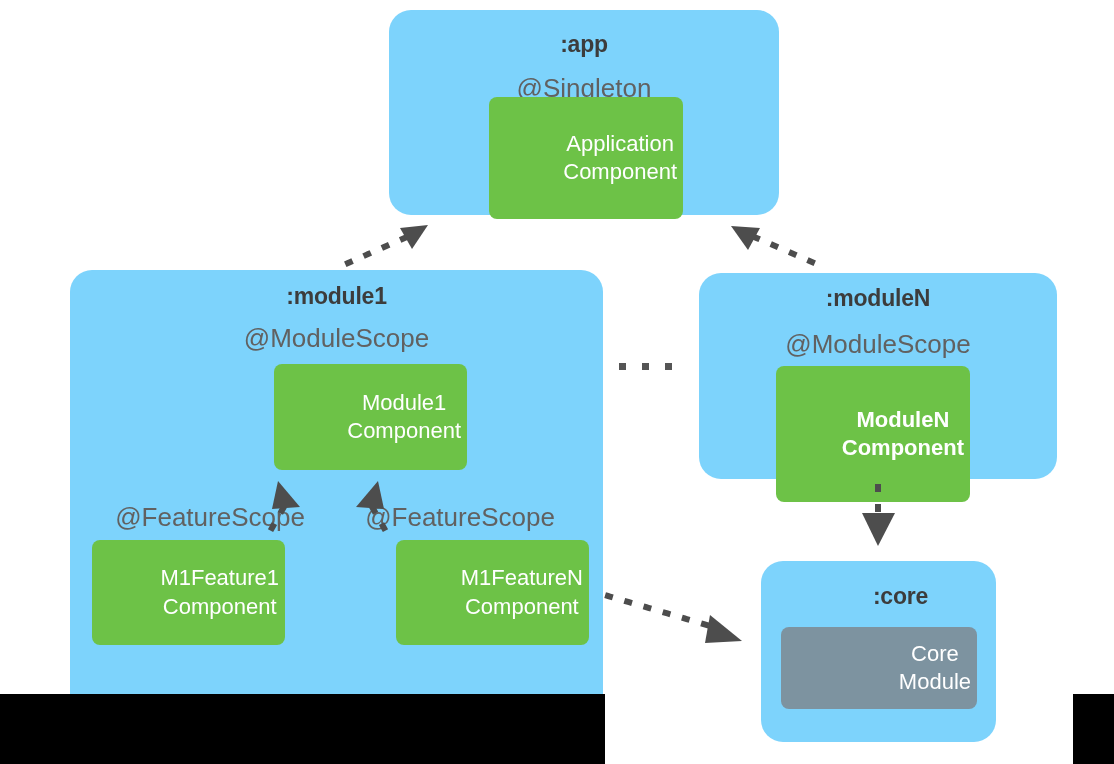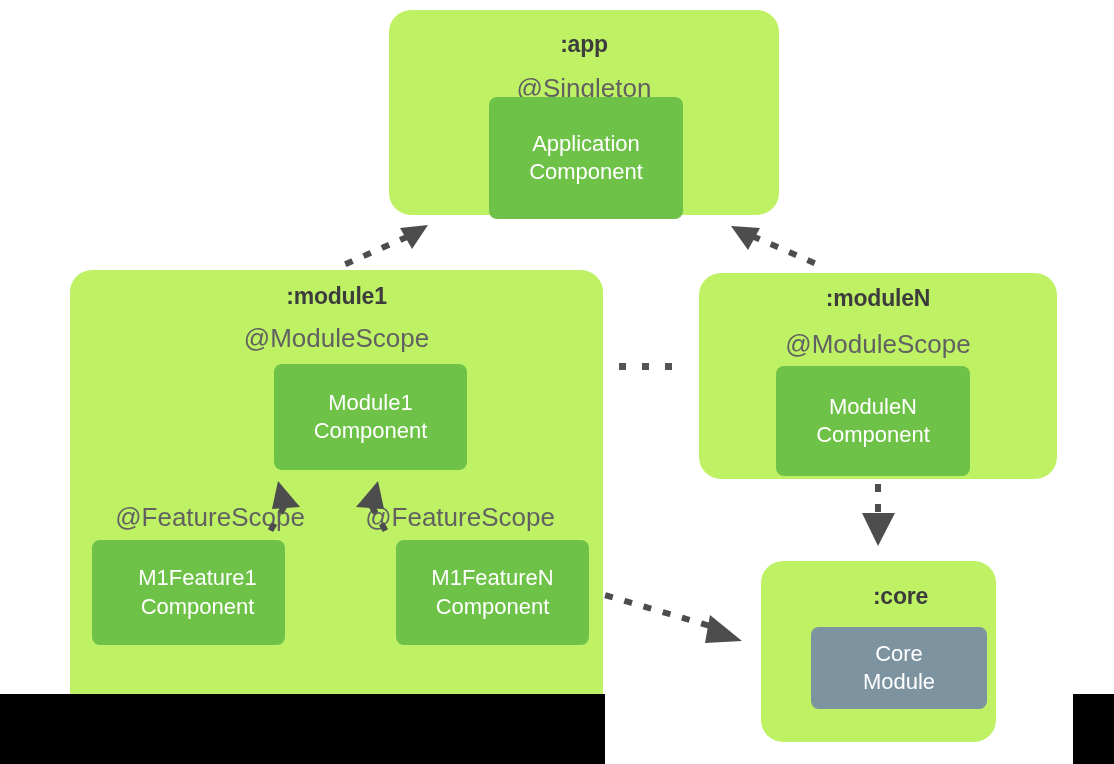--- a/index.html
+++ b/index.html
@@ -12,21 +12,21 @@
     width: 1114px;
     height: 764px;
     background: #ffffff;
     overflow: hidden;
     font-family: "Liberation Sans", sans-serif;
   }
 
   
   .module-card {
     position: absolute;
-    background: #bef264;
+    background: #7dd3fc;
     border-radius: 22px;
     box-sizing: border-box;
   }
   .module-title {
     position: absolute;
     left: 0;
     right: 0;
     text-align: center;
     font-weight: bold;
     font-size: 23px;
@@ -41,21 +41,21 @@
     color: #616161;
     white-space: nowrap;
   }
 
   
   .comp-box {
     position: absolute;
     border-radius: 8px;
     display: flex;
     align-items: center;
-    justify-content: center;
+    justify-content: flex-end;
     text-align: center;
     color: #ffffff;
     font-size: 22px;
     line-height: 1.28;
     box-sizing: border-box;
     padding: 4px 6px;
   }
   .comp-green { background: #6dc247; }
   .comp-slate { background: #7d93a0; }
 
@@ -130,31 +130,31 @@
         <span>M1FeatureN</span><br>
         <span>Component</span>
       </span>
     </div>
 
   </div>
 
   <div class="module-card" style="left:699px; top:273px; width:358px; height:206px;padding-left:14px;">
     <div class="module-title" style="top:12px;">:moduleN</div>
     <div class="scope-label" style="left:0; right:0; top:56px;">@ModuleScope</div>
-    <div class="comp-box comp-green" style="left:77px; top:93px; width:194px; height:110px;">
+    <div class="comp-box comp-green" style="left:77px; top:93px; width:194px; height:136px;font-weight:bold;">
       <span>
         <span>ModuleN</span><br>
         <span>Component</span>
       </span>
     </div>
   </div>
 
   <div class="module-card" style="left:761px; top:561px; width:235px; height:181px;">
     <div class="module-title" style="top:22px;padding-left:44px;">:core</div>
-    <div class="comp-box comp-slate" style="left:20px; top:66px; width:176px; height:82px;margin-left:30px;">
+    <div class="comp-box comp-slate" style="left:20px; top:66px; width:196px; height:82px;">
       <span>
         <span>Core</span><br>
         <span>Module</span>
       </span>
     </div>
   </div>
 
   <div class="ellipsis" style="left:619px; top:363px;">
     <i></i>
     <i></i>

